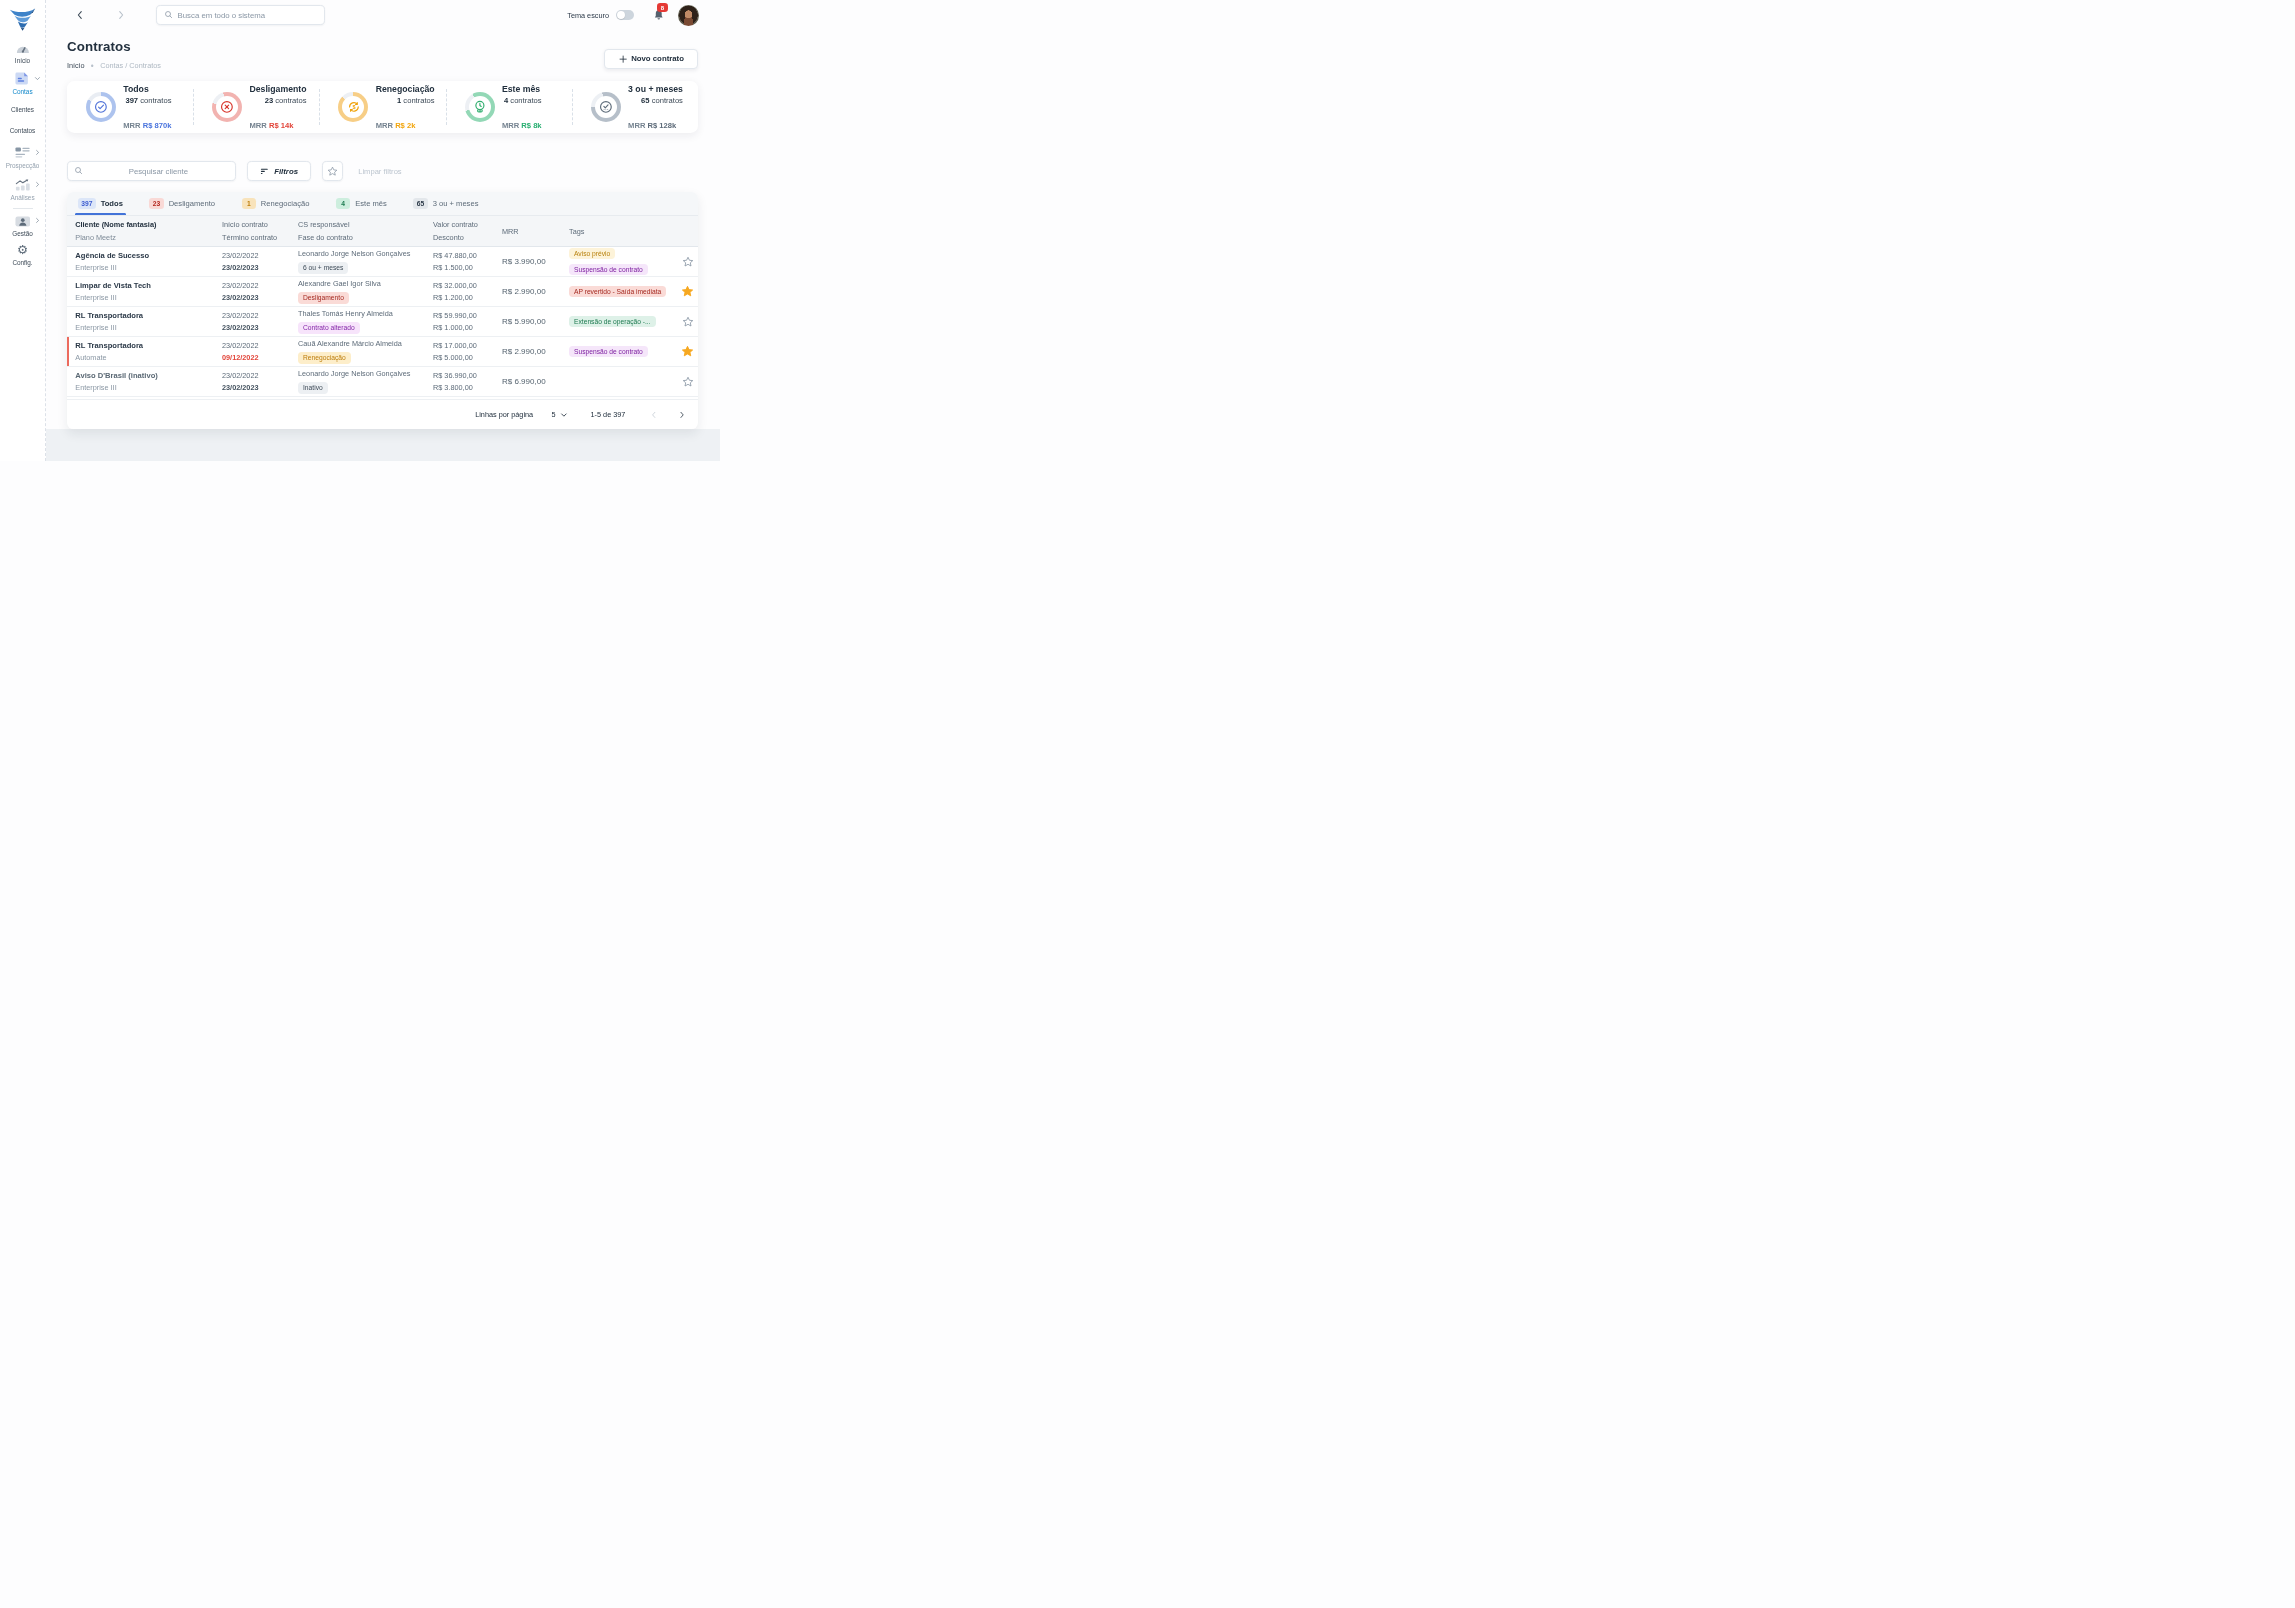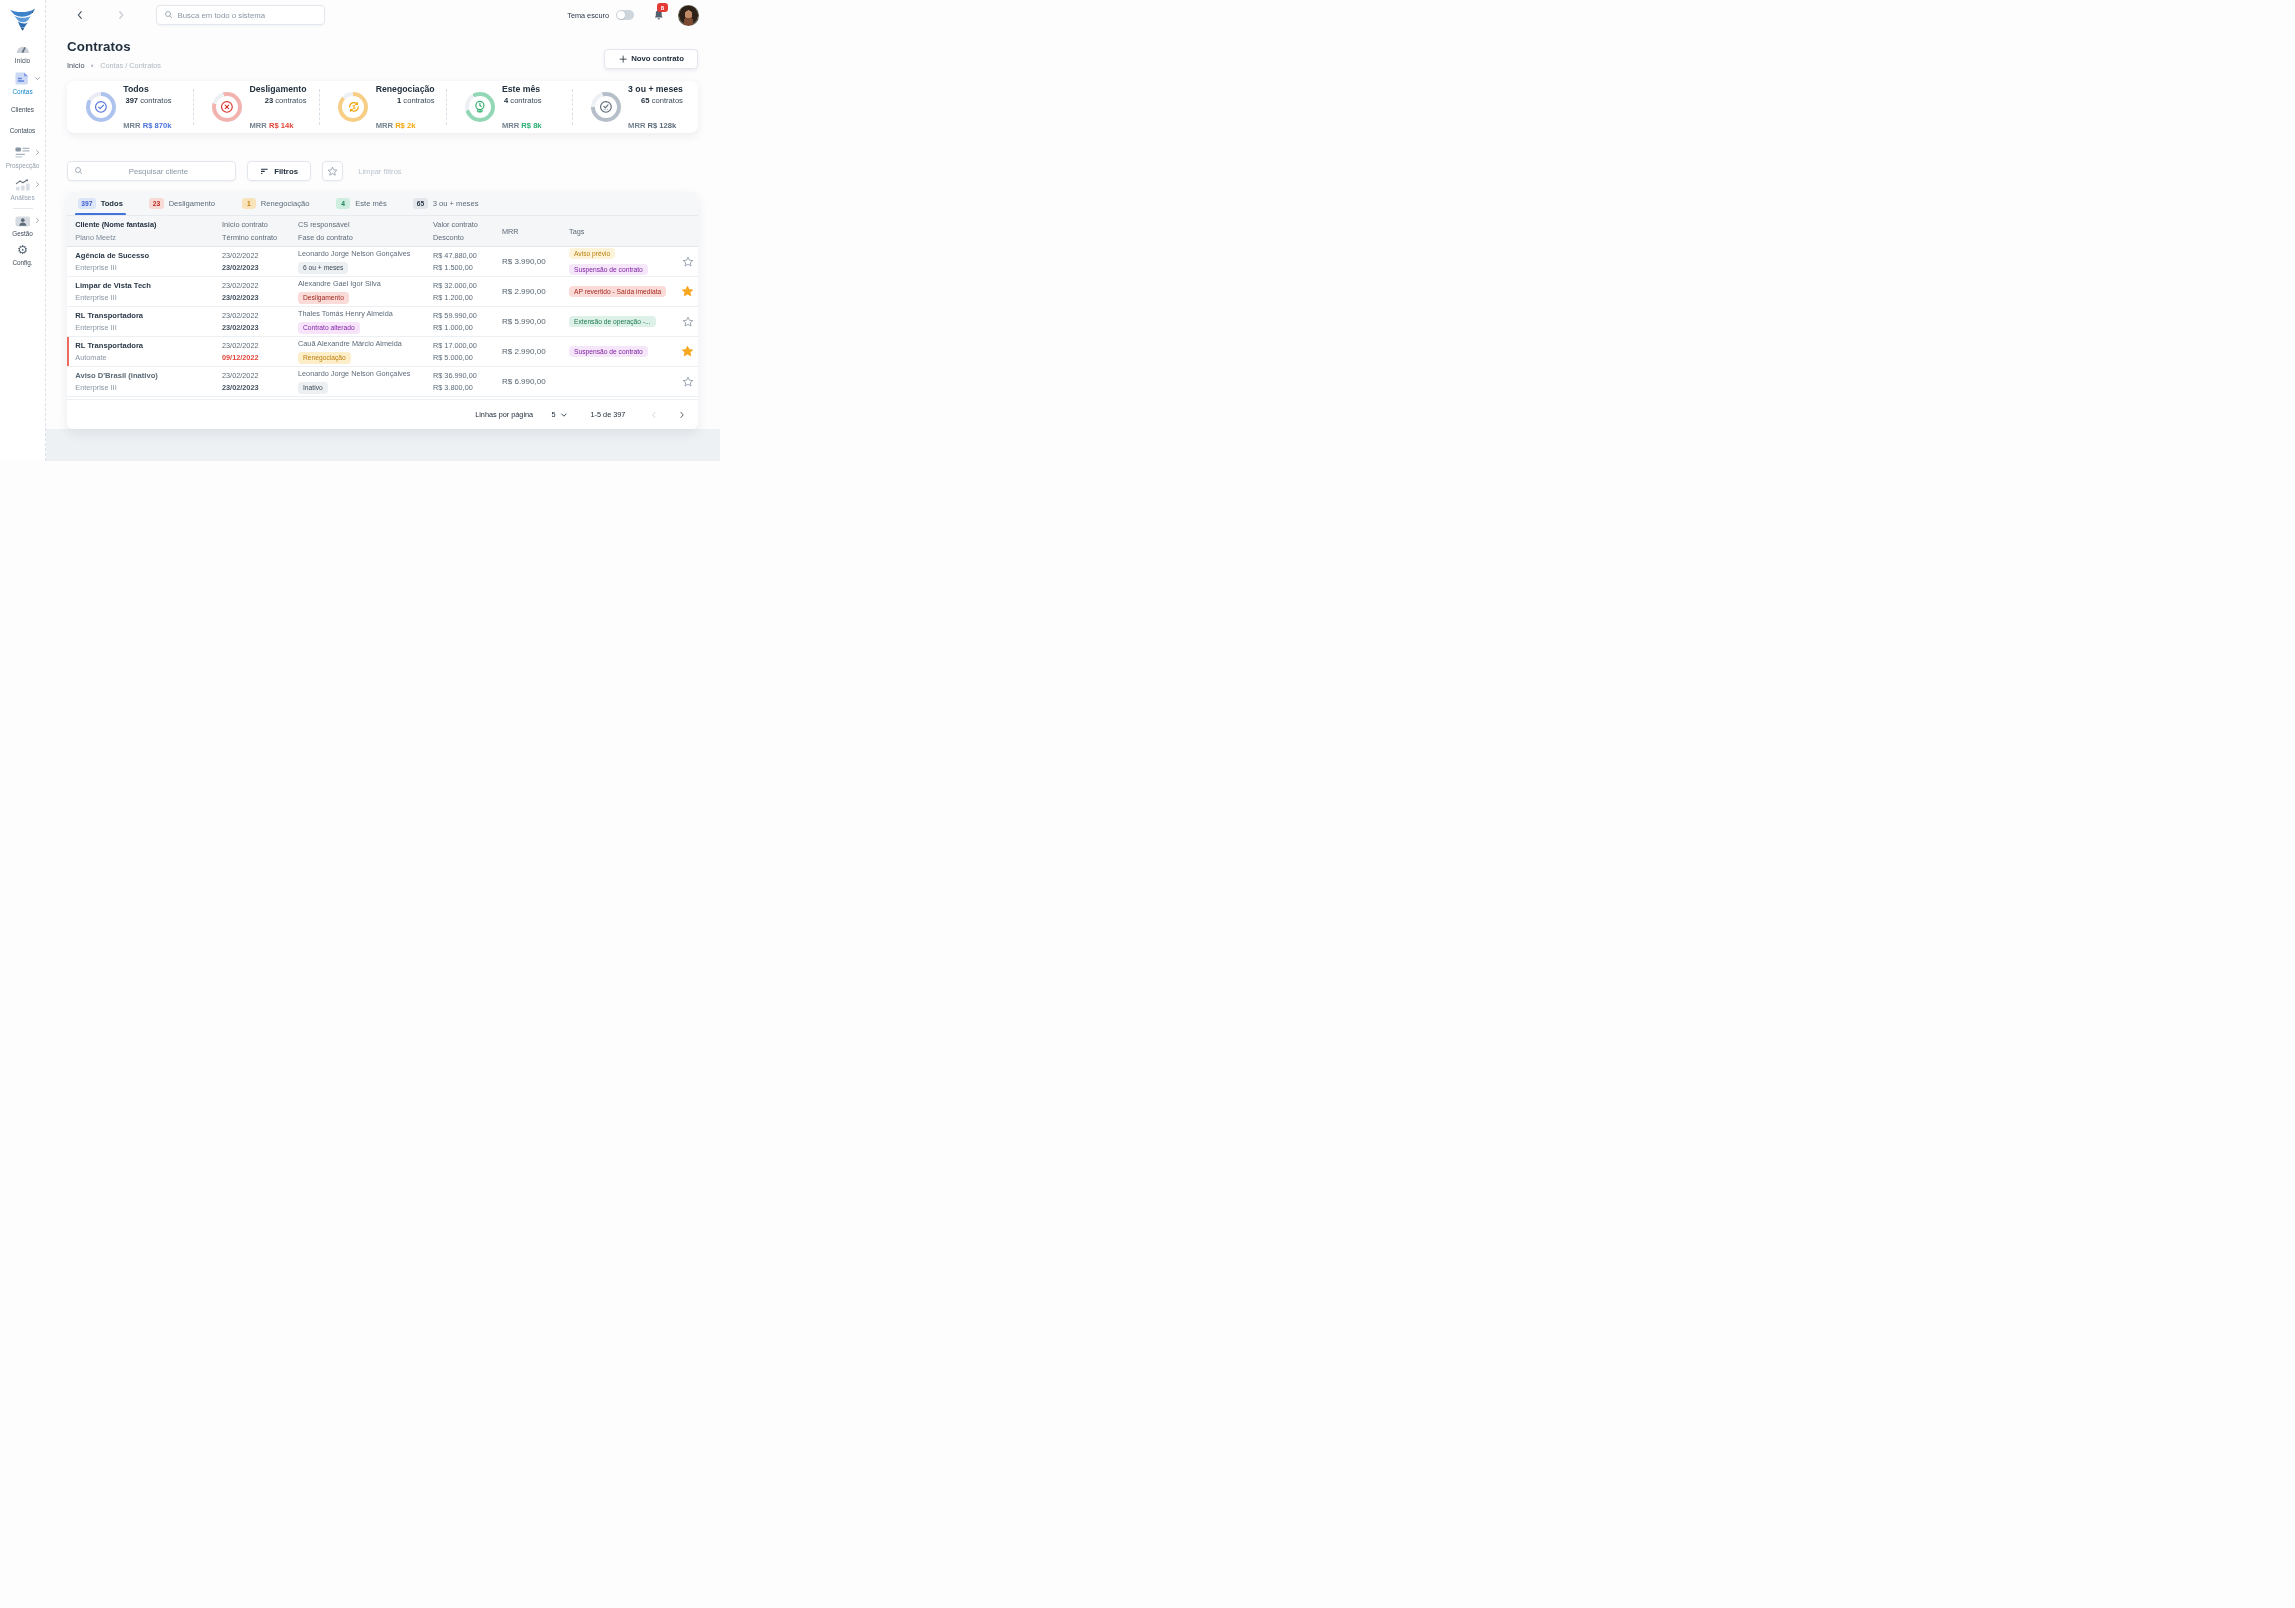--- a/index.html
+++ b/index.html
@@ -72,21 +72,21 @@
   .stat-mrr .val{font-weight:bold;}
 
   
   .filter-row{position:absolute;left:67px;top:161px;display:flex;align-items:center;}
   .client-search{width:169px;height:20px;border:0.5px solid #e2e7ed;border-radius:4.6px;background:#fff;
     display:flex;align-items:center;padding:0 6.4px;gap:4.6px;box-shadow:0 0.9px 1.8px rgba(25,35,55,.05);}
   .client-search input{border:none;outline:none;flex:1;font-size:7.8px;background:transparent;font-family:inherit;color:#3d4a57;text-align:center;}
   .client-search input::placeholder{color:#8a97a5;}
   .filters-btn{margin-left:11px;width:64px;height:20px;border:0.5px solid #e2e7ed;border-radius:4.6px;background:#fff;
     display:flex;align-items:center;justify-content:center;gap:5.5px;font-size:7.8px;font-weight:bold;color:#22303e;
-    cursor:pointer;box-shadow:0 0.9px 1.8px rgba(25,35,55,.05);}
+    cursor:pointer;box-shadow:0 0.9px 1.8px rgba(25,35,55,.05);font-style:italic;}
   .star-btn{margin-left:10.6px;width:21px;height:20px;border:0.5px solid #e2e7ed;border-radius:4.6px;background:#fff;
     display:flex;align-items:center;justify-content:center;cursor:pointer;box-shadow:0 0.9px 1.8px rgba(25,35,55,.05);}
   .clear-link{margin-left:15.6px;font-size:7.6px;color:#bcc5cf;cursor:default;}
 
   
   .panel{position:absolute;left:67px;top:192px;width:631px;height:237px;background:#fff;border-radius:6.4px;
     box-shadow:0 4.6px 11px rgba(25,35,55,.08);overflow:hidden;display:flex;flex-direction:column;}
   .tabs{height:24px;background:#f5f7f9;border-bottom:0.5px solid #e7ebef;display:flex;align-items:center;padding-left:8.3px;flex:none;}
   .tab{display:flex;align-items:center;gap:5px;margin-right:21px;position:relative;height:100%;cursor:pointer;padding:0 2.8px;}
   .tab .badge{min-width:14.2px;height:11px;padding:0 3.2px;border-radius:3.2px;display:flex;align-items:center;justify-content:center;

